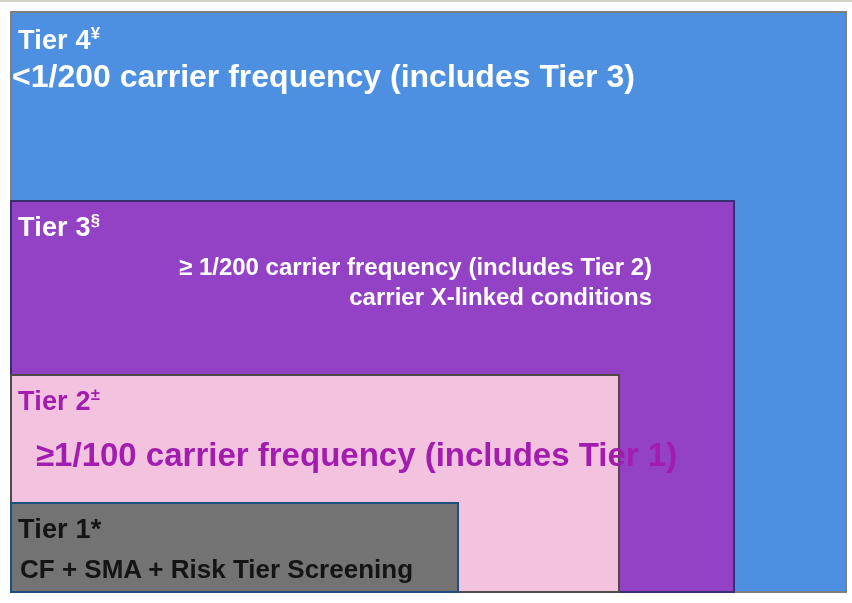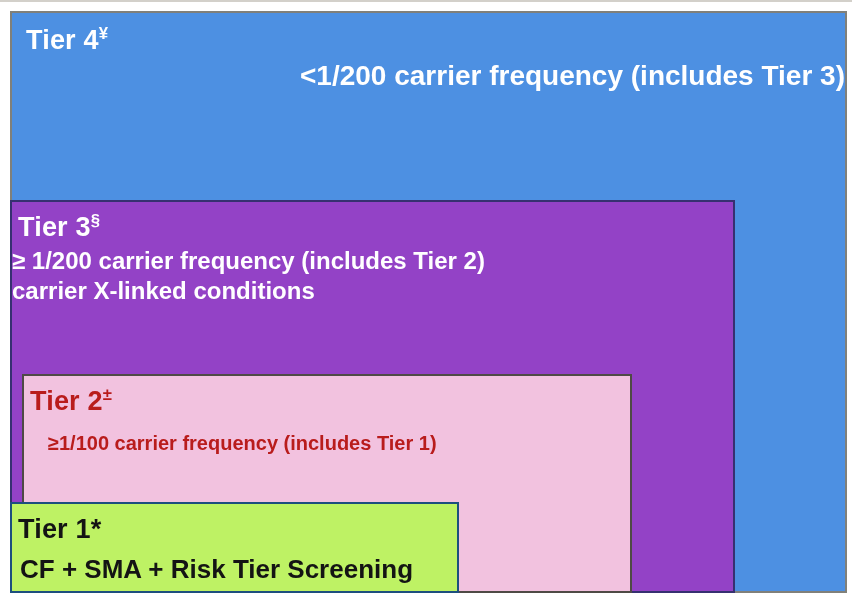--- a/index.html
+++ b/index.html
@@ -36,32 +36,32 @@
     vertical-align: super;
     line-height: 0;
   }
   .tier-desc {
     position: absolute;
     font-weight: bold;
     white-space: nowrap;
   }
   
   #tier4-box { left: 10px; top: 9px;   width: 837px; height: 582px; }
-  #tier4-box .tier-label { top: 12px; margin-left: 8px; }
-  #tier4-desc { top: 48px; left: 0; width: 100%; text-align: right;
-                font-size: 28px; line-height: 30px; }
+  #tier4-box .tier-label { top: 12px; }
+  #tier4-desc { top: 48px; left: 0; width: 100%; text-align: left;
+                font-size: 32px; line-height: 30px; }
   
   #tier3-box { left: 10px; top: 198px; width: 725px; height: 393px; }
   #tier3-box .tier-label { top: 10px; }
-  #tier3-desc { top: 44px; left: 0; width: 640px; text-align: left;
+  #tier3-desc { top: 50px; left: 0; width: 640px; text-align: right;
                 font-size: 24px; line-height: 30px; }
   
   #tier2-box { left: 10px; top: 372px; width: 610px; height: 219px; }
   #tier2-box .tier-label { top: 10px; }
-  #tier2-desc { top: 52px; left: 24px; font-size: 20px; line-height: 30px; }
+  #tier2-desc { top: 64px; left: 24px; font-size: 33px; line-height: 30px; }
   
   #tier1-box { left: 10px; top: 500px; width: 449px; height: 91px; }
   #tier1-box .tier-label { top: 10px; }
   #tier1-desc { top: 50px; left: 8px; font-size: 26px; line-height: 30px; }
 </style>
 </head>
 <body>
 
 <div id="figure">
 
@@ -73,27 +73,27 @@
   </div>
 
   <div class="tier-box" id="tier3-box" style="background-color: rgb(147, 66, 198); border-color: rgb(54, 48, 112); color: rgb(255, 255, 255);">
     <div class="tier-label"><span>Tier 3</span><sup>§</sup></div>
     <div class="tier-desc" id="tier3-desc">
       <div>≥ 1/200 carrier frequency (includes Tier 2)</div>
       <div>carrier X-linked conditions</div>
     </div>
   </div>
 
-  <div class="tier-box" id="tier2-box" style="background-color: rgb(242, 194, 223); border-color: rgb(79, 74, 69); color: #b91c1c; margin-left: 12px;">
+  <div class="tier-box" id="tier2-box" style="background-color: rgb(242, 194, 223); border-color: rgb(79, 74, 69); color: #a21caf;">
     <div class="tier-label"><span>Tier 2</span><sup>±</sup></div>
     <div class="tier-desc" id="tier2-desc">
       <div>≥1/100 carrier frequency (includes Tier 1)</div>
     </div>
   </div>
 
-  <div class="tier-box" id="tier1-box" style="background-color: #bef264; border-color: rgb(29, 79, 126); color: rgb(20, 20, 20);">
+  <div class="tier-box" id="tier1-box" style="background-color: #737373; border-color: rgb(29, 79, 126); color: rgb(20, 20, 20);">
     <div class="tier-label"><span>Tier 1</span><span>*</span></div>
     <div class="tier-desc" id="tier1-desc">
       <div>CF + SMA + Risk Tier Screening</div>
     </div>
   </div>
 
 </div>
 
 </body></html>

